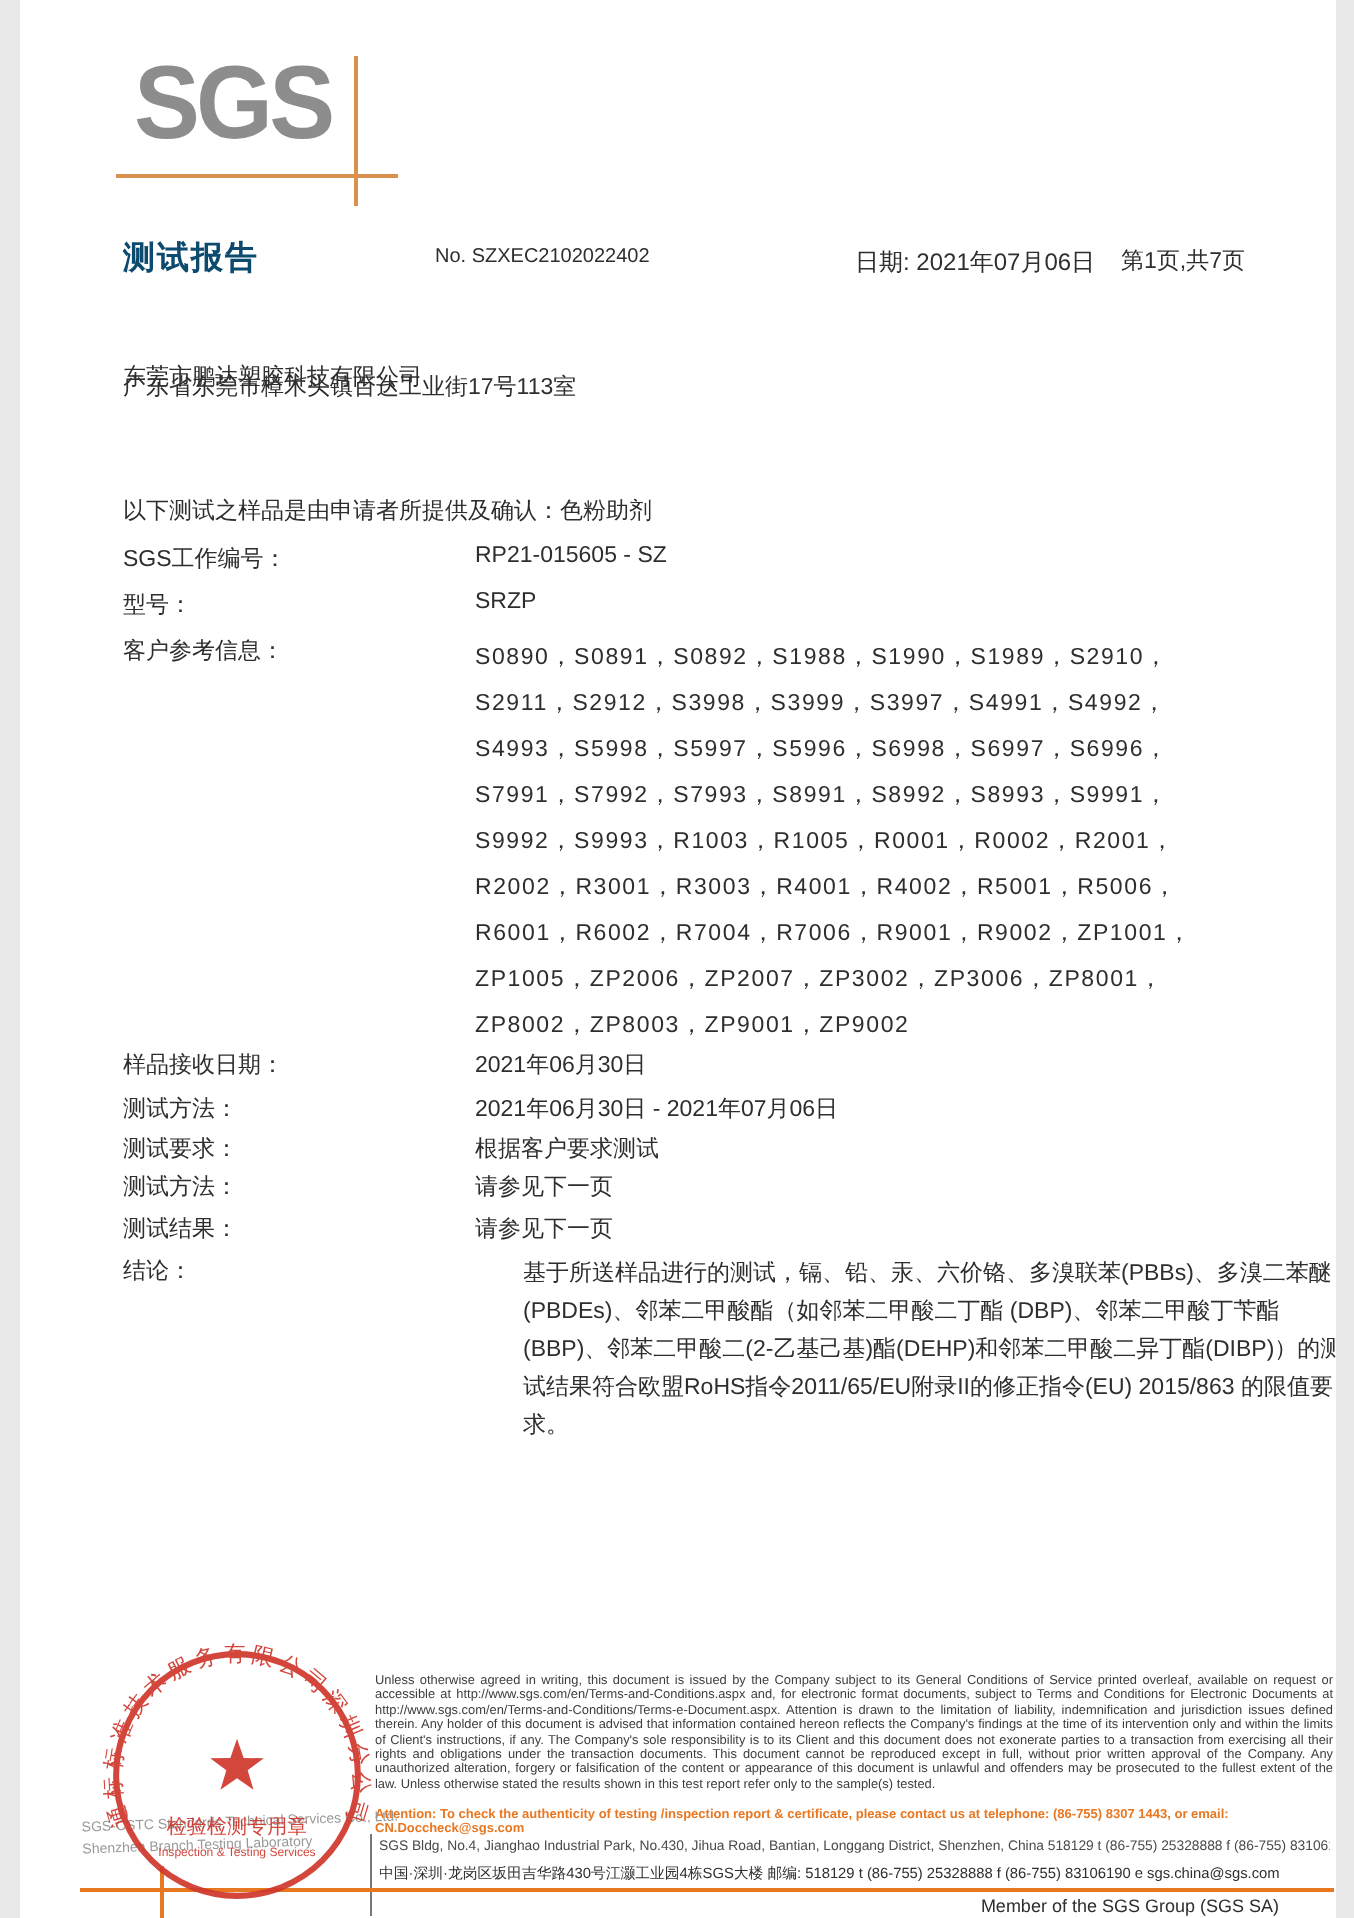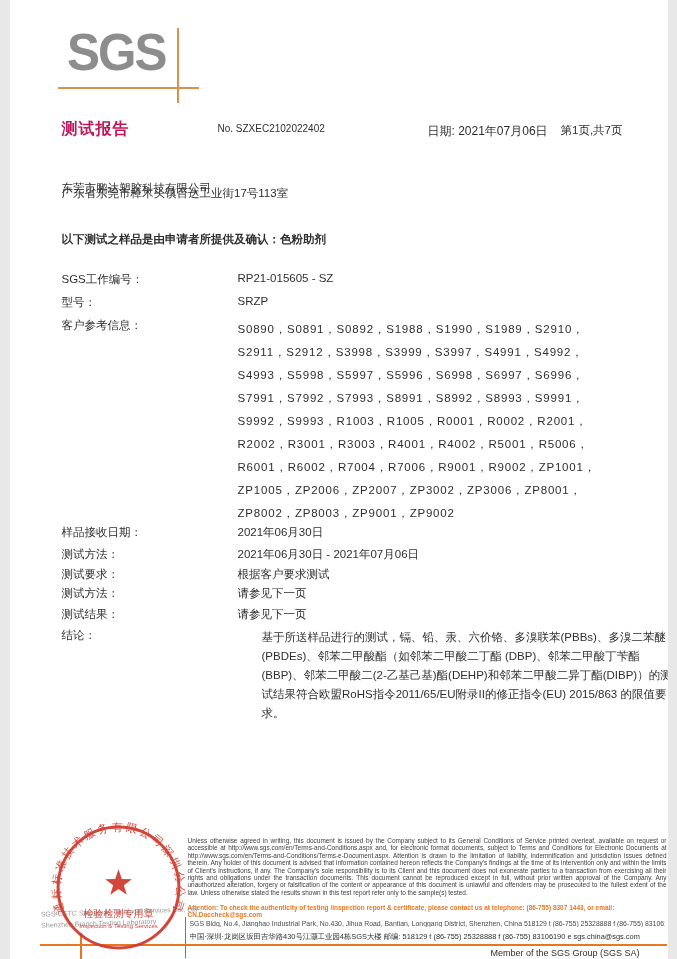--- a/index.html
+++ b/index.html
@@ -6,28 +6,28 @@
   .page{position:relative;width:658px;height:959px;background:#ffffff;margin:0 auto;
         font-family:"Liberation Sans","DejaVu Sans",sans-serif;color:#2e2e2e;overflow:hidden;}
 
   
   .logo-text{position:absolute;left:57px;top:26px;font-size:52px;font-weight:700;color:#8d8d8d;
              letter-spacing:-2px;transform:scaleX(.95);transform-origin:left;line-height:1;}
   .logo-hline{position:absolute;left:48px;top:87px;width:141px;height:2px;background:#d9924e;}
   .logo-vline{position:absolute;left:167px;top:28px;width:2px;height:75px;background:#d9924e;}
 
   
-  .hdr-title{position:absolute;left:52px;top:119px;font-size:16px;font-weight:700;color:#be185d;letter-spacing:1px;}
+  .hdr-title{position:absolute;left:52px;top:119px;font-size:16px;font-weight:700;color:#0c4a6e;letter-spacing:1px;}
   .hdr-no{position:absolute;left:208px;top:123px;font-size:10px;}
   .hdr-date{position:absolute;left:418px;top:123px;font-size:12px;}
   .hdr-page{position:absolute;left:551px;top:123px;font-size:11.5px;}
 
   .company{position:absolute;left:52px;top:181px;font-size:11.5px;}
   .address{position:absolute;left:52px;top:186px;font-size:11.5px;}
-  .sample-stmt{position:absolute;left:52px;top:232px;font-size:11.5px;font-weight:bold;}
+  .sample-stmt{position:absolute;left:52px;top:248px;font-size:11.5px;}
 
   .row{position:absolute;left:52px;display:flex;font-size:11.5px;}
   .row .lbl{width:176px;flex:0 0 176px;}
   .row .val{width:415px;}
   .r-job{top:272px}.r-model{top:295px}.r-ref{top:318px}
   .r-recv{top:525px}.r-period{top:547px}.r-req{top:567px}.r-meth{top:586px}.r-res{top:607px}
   .r-concl{top:628px}
   .code-line{line-height:23px;letter-spacing:.8px;white-space:nowrap;}
   .r-concl .val{line-height:19px;margin-left:24px;}
 

